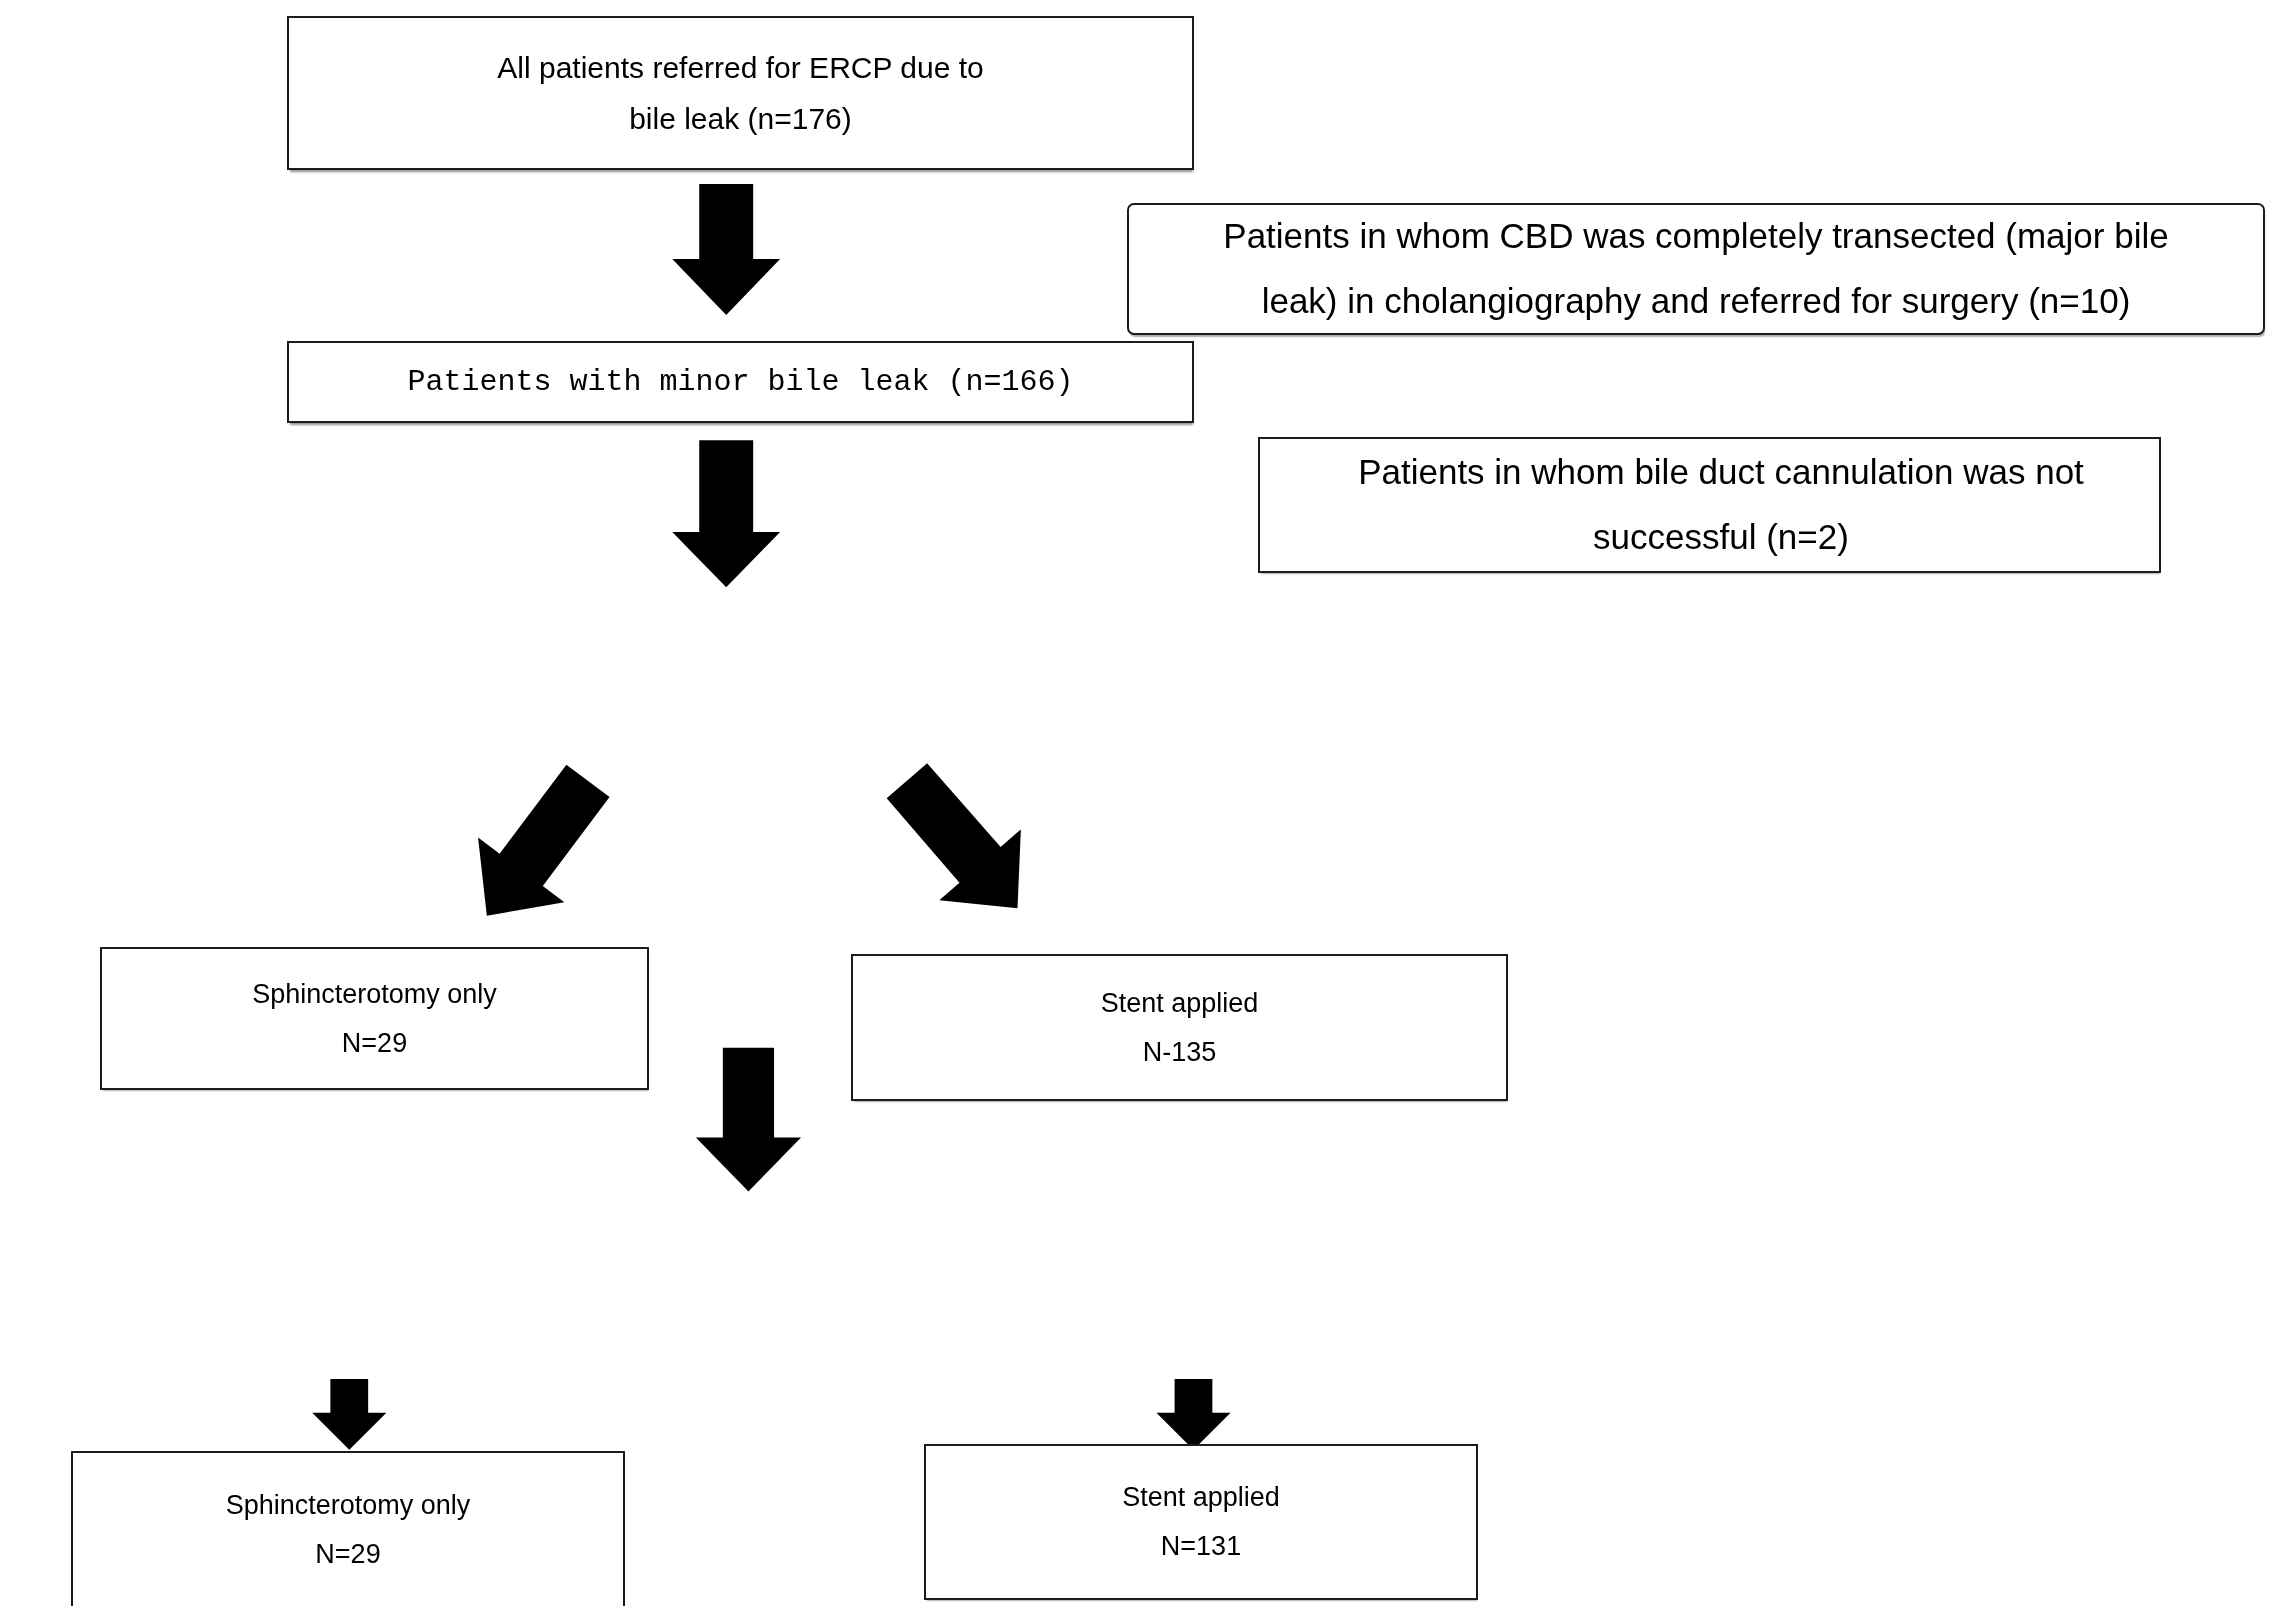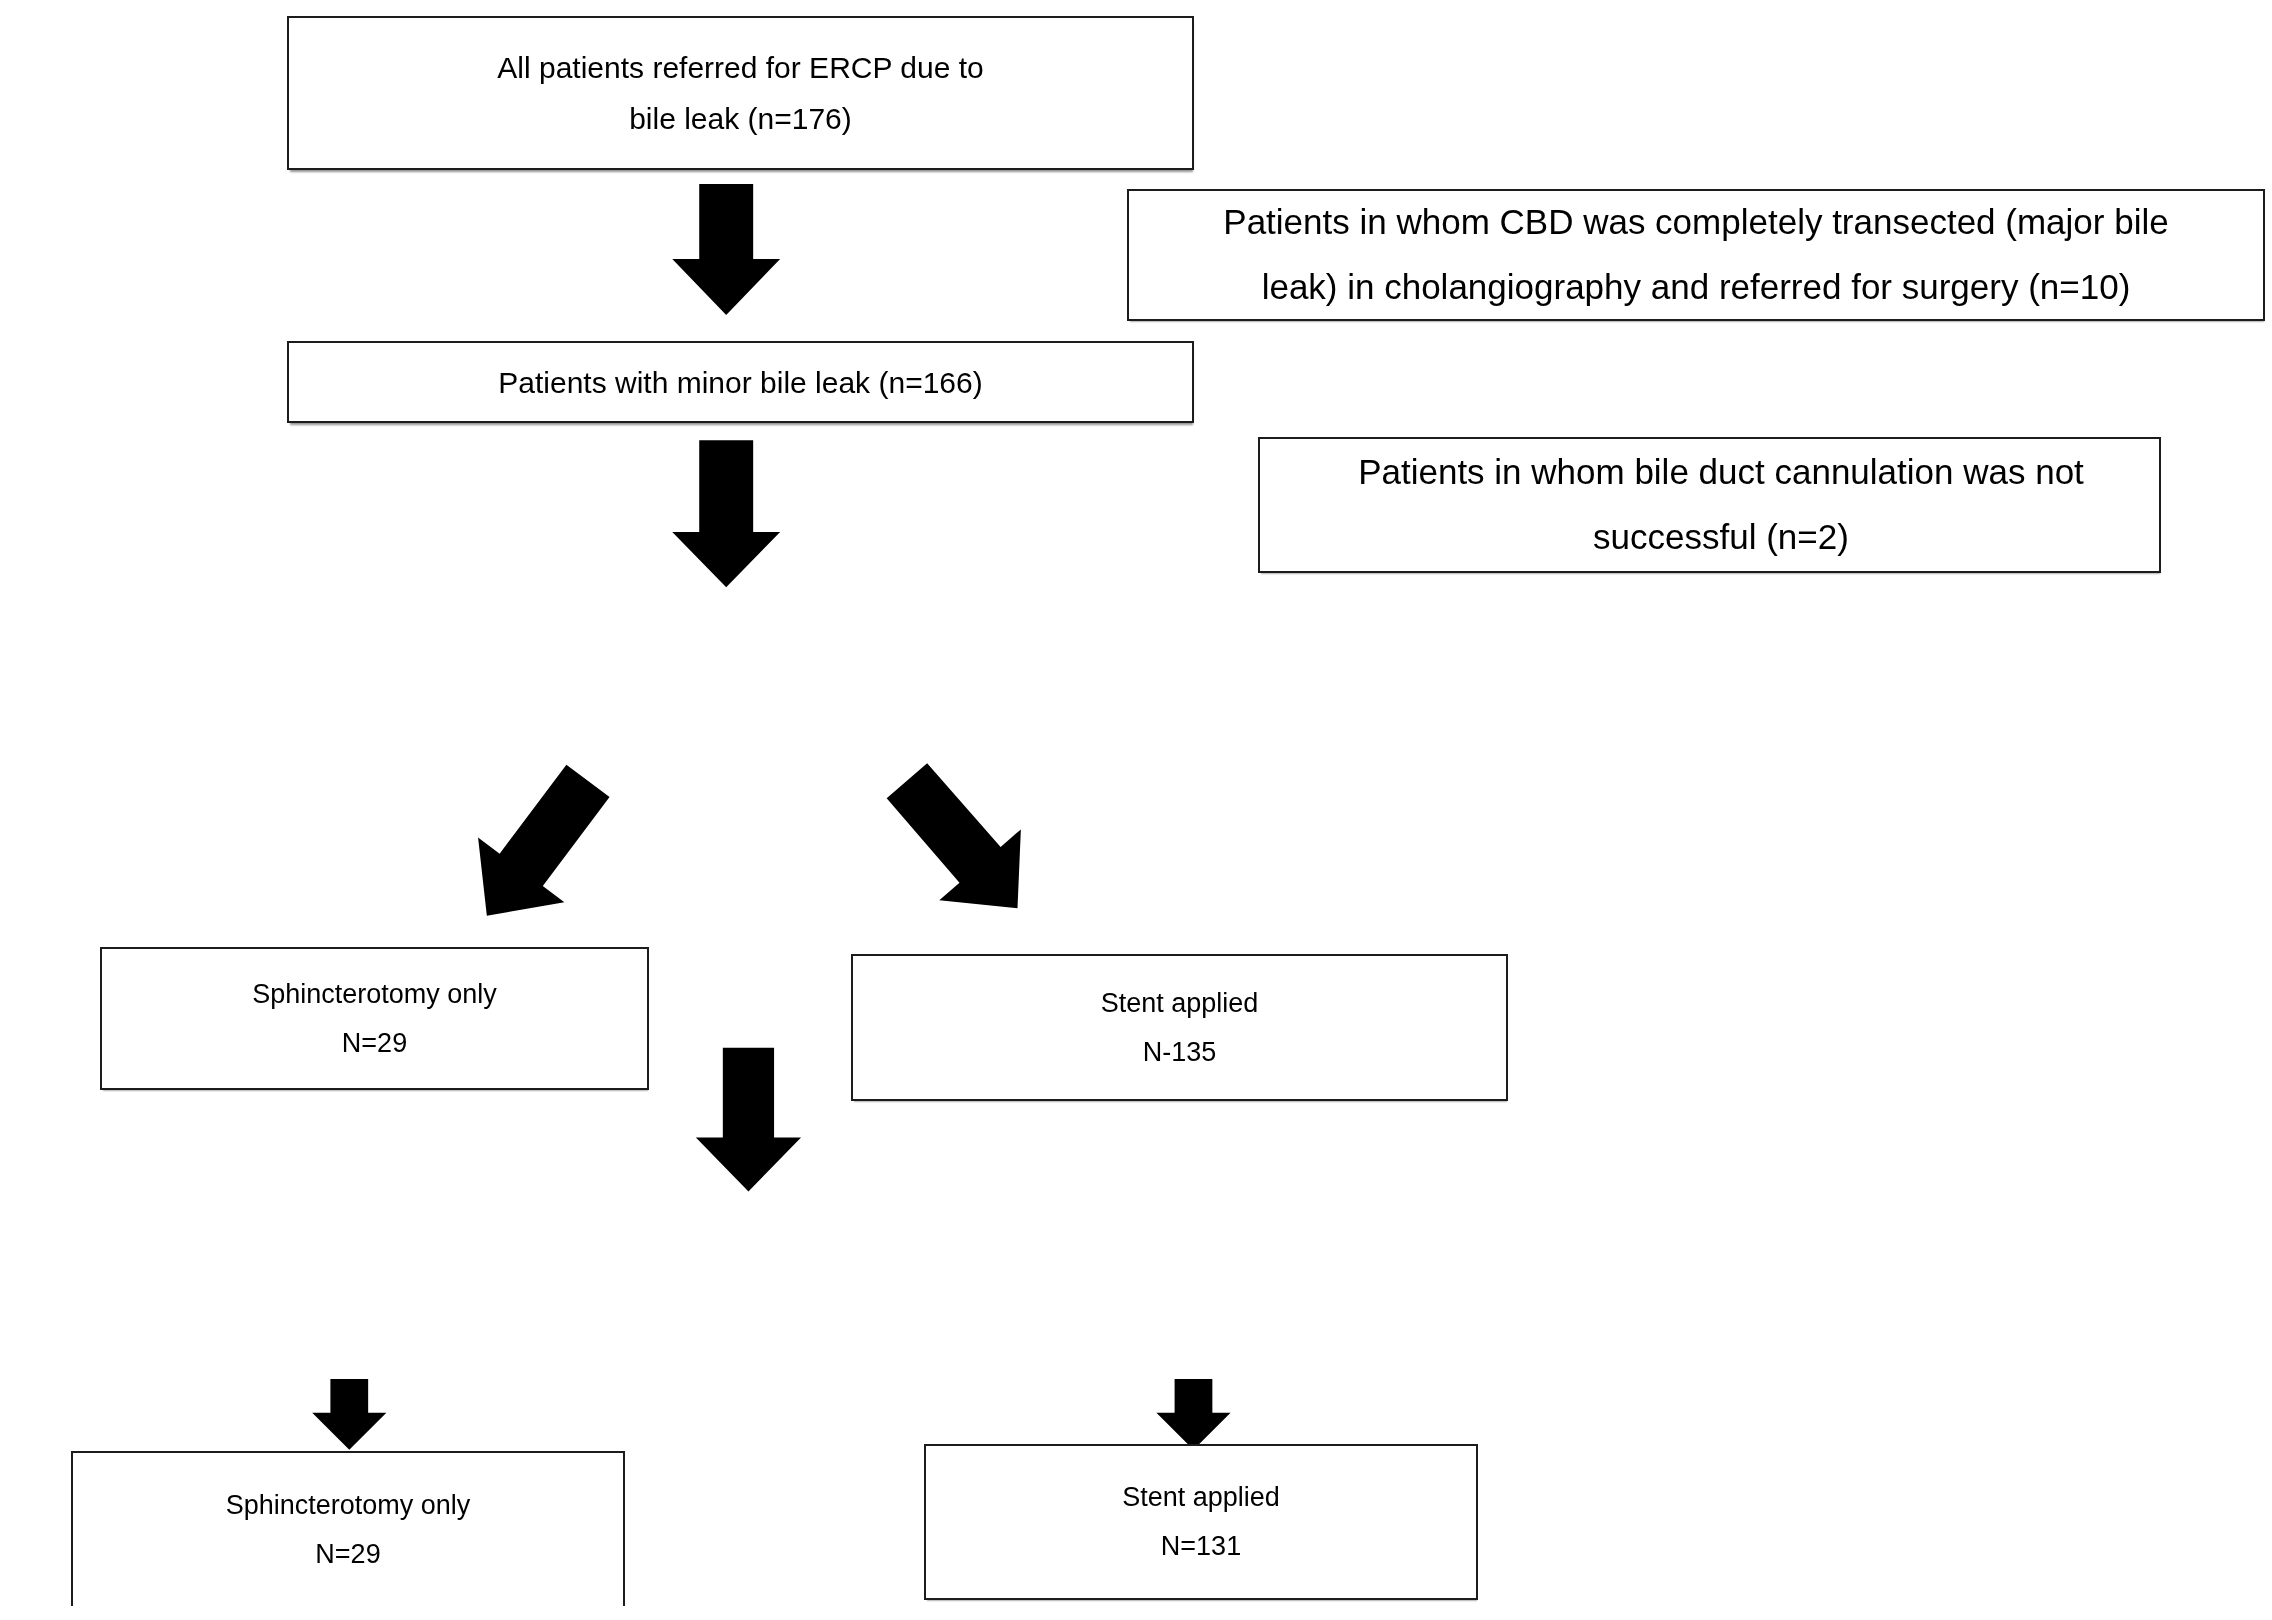--- a/index.html
+++ b/index.html
@@ -71,24 +71,24 @@
     <polygon points="840,1134 904,1182 805,1314 837,1338 722,1358 709,1242 741,1266"></polygon>
     <polygon points="1315,1184 1375,1132 1484,1256 1514,1230 1509,1347 1393,1335 1423,1309"></polygon>
     <polygon points="1072,1554 1148,1554 1148,1687 1188,1687 1110,1767 1032,1687 1072,1687"></polygon>
     <polygon points="490,2045 546,2045 546,2095 573,2095 518,2150 463,2095 490,2095"></polygon>
     <polygon points="1742,2045 1798,2045 1798,2095 1825,2095 1770,2150 1715,2095 1742,2095"></polygon>
   </svg>
 
   <div class="flow-box main-box" style="left:287px; top:16px; width:907px; height:154px;">All patients referred for ERCP due to
 bile leak (n=176)</div>
 
-  <div class="flow-box side-box" style="left:1127px; top:189px; width:1138px; height:132px;">Patients in whom CBD was completely transected (major bile
+  <div class="flow-box side-box" style="left:1127px; top:203px; width:1138px; height:132px;border-radius:7px;">Patients in whom CBD was completely transected (major bile
 leak) in cholangiography and referred for surgery (n=10)</div>
 
-  <div class="flow-box main-box" style="left:287px; top:341px; width:907px; height:82px;">Patients with minor bile leak (n=166)</div>
+  <div class="flow-box main-box" style="left:287px; top:341px; width:907px; height:82px;font-family:Liberation Mono, monospace;">Patients with minor bile leak (n=166)</div>
 
   <div class="flow-box side-box" style="left:1258px; top:437px; width:903px; height:136px;padding-left:23px;">Patients in whom bile duct cannulation was not
 successful (n=2)</div>
 
 
   <div class="flow-box group-box" style="left:100px; top:947px; width:549px; height:143px;">Sphincterotomy only
 N=29</div>
 
   <div class="flow-box group-box" style="left:851px; top:954px; width:657px; height:147px;">Stent applied
 N-135</div>

